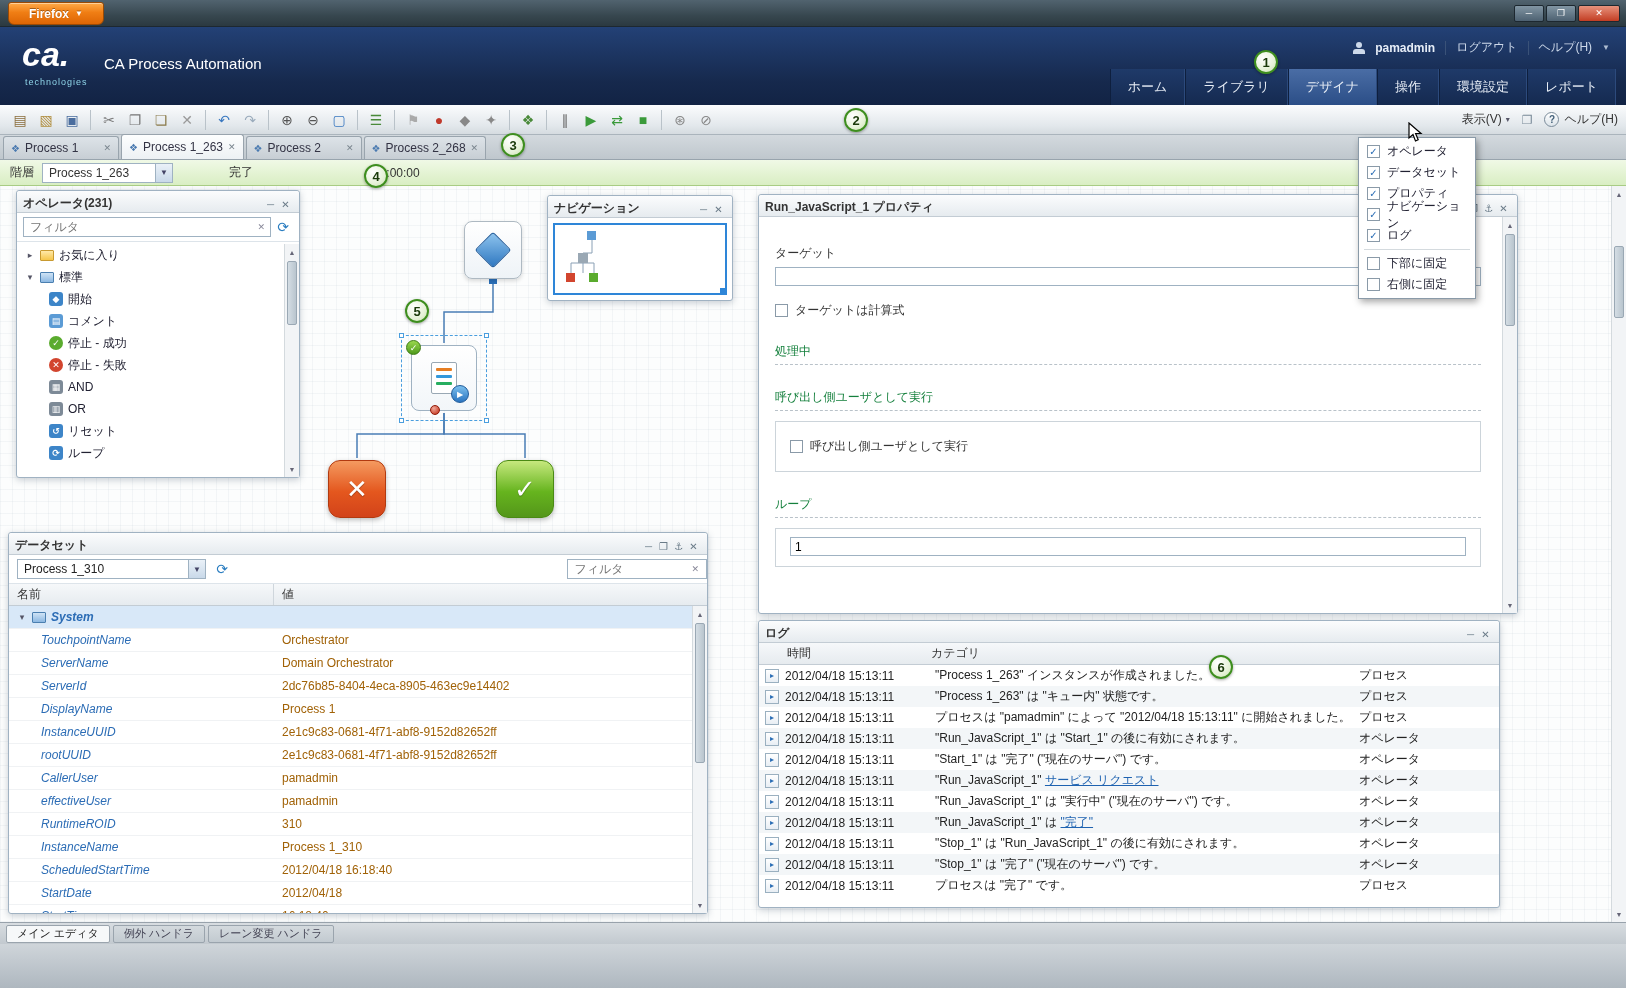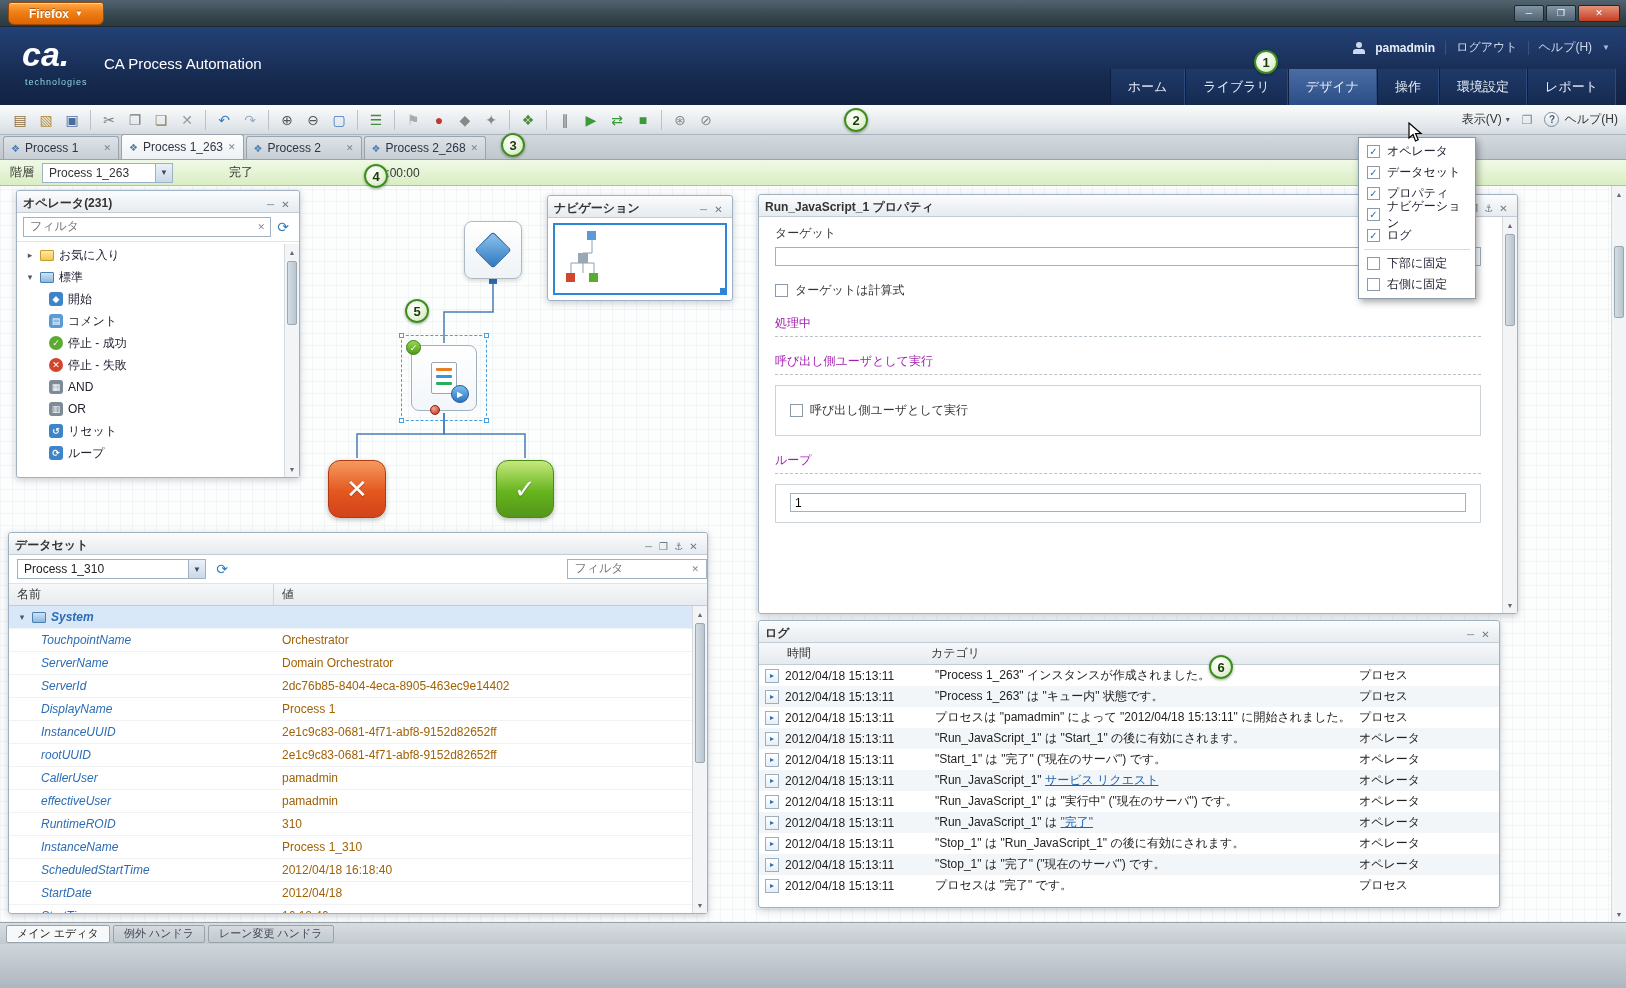--- a/index.html
+++ b/index.html
@@ -87,45 +87,45 @@
 
 
 .vscroll{position:absolute;right:0;top:22px;bottom:0;width:15px;background:#f2f4f6;border-left:1px solid #d4dade;z-index:6}
 .vscroll .arr{position:absolute;left:0;width:14px;height:14px;font-size:7px;color:#667;display:flex;align-items:center;justify-content:center;cursor:pointer}
 .vscroll .arr.up{top:1px}.vscroll .arr.down{bottom:1px}
 .vscroll .thumb{position:absolute;left:2px;width:10px;background:linear-gradient(90deg,#d4dde4,#b9c5ce);border:1px solid #9aa8b4;border-radius:2px;cursor:pointer}
 
 
 #operators-panel{left:16px;top:4px;width:284px;height:288px}
 .filter-row{display:flex;align-items:center;padding:4px 6px;border-bottom:1px solid #dde4ea;flex:none;gap:2px}
-.filter-input{flex:1;height:20px;border:1px solid #9fb2c2;padding:0 18px 0 6px;font-size:12px;font-family:Liberation Mono, monospace;color:#333}
+.filter-input{flex:1;height:20px;border:1px solid #9fb2c2;padding:0 18px 0 6px;font-size:12px;font-family:Liberation Serif, serif;color:#333}
 .filter-clear{margin-left:-16px;color:#889;font-size:9px;z-index:2;cursor:pointer}
 .refresh-btn{color:#2a7dc0;font-size:14px;width:20px;text-align:center;cursor:pointer;margin-left:6px}
 .tree{flex:1;overflow:hidden;position:relative;padding-top:2px}
 .tree-row{height:22px;display:flex;align-items:center;gap:5px;padding-left:8px;color:#223;cursor:pointer}
 .tree-arrow{width:10px;font-size:9px;color:#556;text-align:center}
 .folder-icon{width:14px;height:11px;background:linear-gradient(#ffe9a8,#f5c64a);border:1px solid #c89a30;border-radius:1px;flex:none}
 .folder-icon.open{background:linear-gradient(#cfe3f5,#8cb8e2);border-color:#4a7fb0}
 .op-row{padding-left:32px}
 .op-icon{width:14px;height:14px;border-radius:3px;color:#fff;font-size:9px;display:flex;align-items:center;justify-content:center;font-weight:bold;flex:none}
 .op-icon.round{border-radius:50%}
 
 
 #navigation-panel{left:547px;top:9px;width:186px;height:106px}
 .minimap{flex:1;margin:5px;border:2px solid #2e86d8;position:relative;background:#fff}
 .minimap .resize-dot{position:absolute;right:-2px;bottom:-2px;width:7px;height:7px;background:#2e86d8}
 
 
 #properties-panel{left:758px;top:8px;width:760px;height:420px}
-.props-body{flex:1;position:relative;overflow:hidden;padding:8px 36px 0 16px}
+.props-body{flex:1;position:relative;overflow:hidden;padding:28px 36px 0 16px}
 .prop-label{color:#333;margin-bottom:5px}
 .prop-input{width:100%;height:19px;border:1px solid #9fb2c2;padding:0 4px;font-family:inherit;font-size:12px}
 .chk-row{display:flex;align-items:center;gap:7px;margin:16px 0 6px;color:#333}
 .chk{width:13px;height:13px;border:1px solid #8a9aa8;background:#fff;display:flex;align-items:center;justify-content:center;font-size:10px;color:#2a6db5;font-weight:bold;flex:none;cursor:pointer}
-.section-title{color:#a21caf;padding-bottom:4px;border-bottom:1px dashed #b9c2c9;margin:16px 0 10px}
+.section-title{color:#15803d;padding-bottom:4px;border-bottom:1px dashed #b9c2c9;margin:24px 0 10px}
 .section-box{border:1px solid #ccd4da;padding:10px 14px;display:flex;flex-direction:column;gap:6px}
 .section-box.links{padding-left:46px}
 .link{color:#1e62b0;text-decoration:underline;width:max-content;cursor:pointer}
 .loop-box{border:1px solid #ccd4da;padding:8px 14px 10px}
 
 
 #view-menu{position:absolute;left:1358px;top:137px;width:118px;background:#fff;border:1px solid #8a9aa8;box-shadow:2px 3px 7px rgba(0,0,0,.35);z-index:60;padding:3px 2px}
 .menu-item{height:21px;display:flex;align-items:center;gap:7px;padding:0 6px;color:#223;cursor:pointer}
 .menu-sep{height:1px;background:#d4dade;margin:3px 3px}
 

